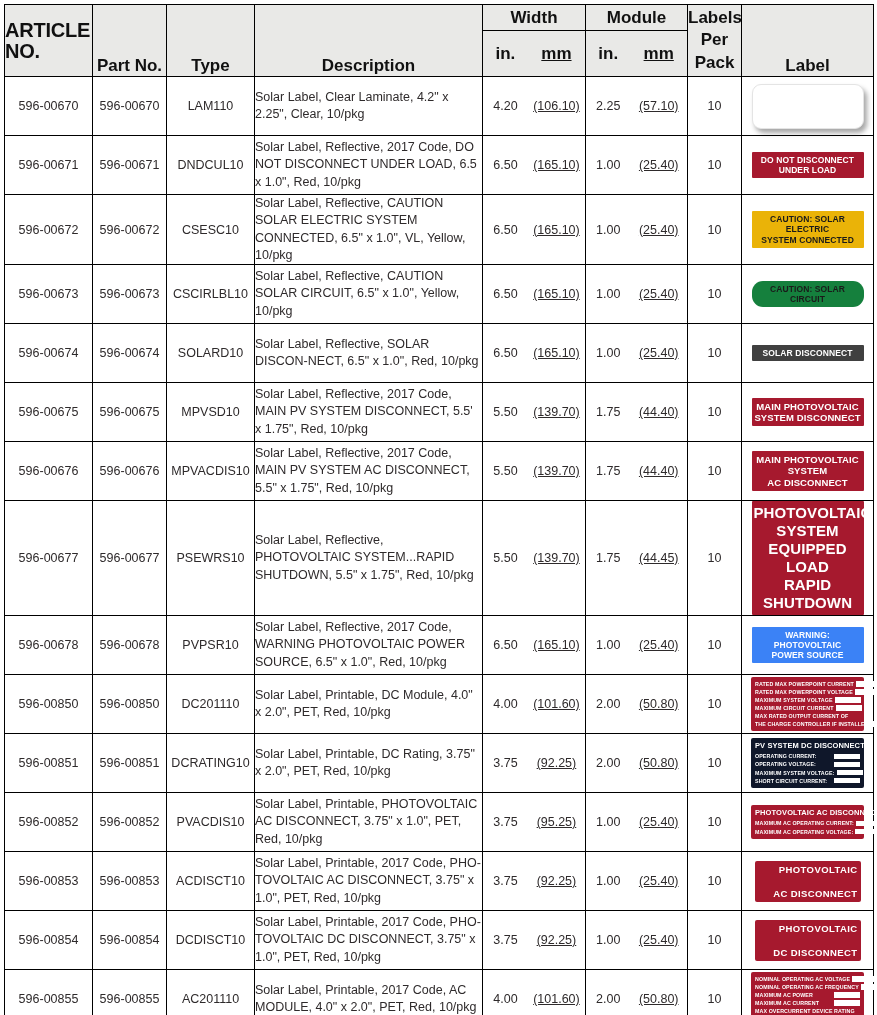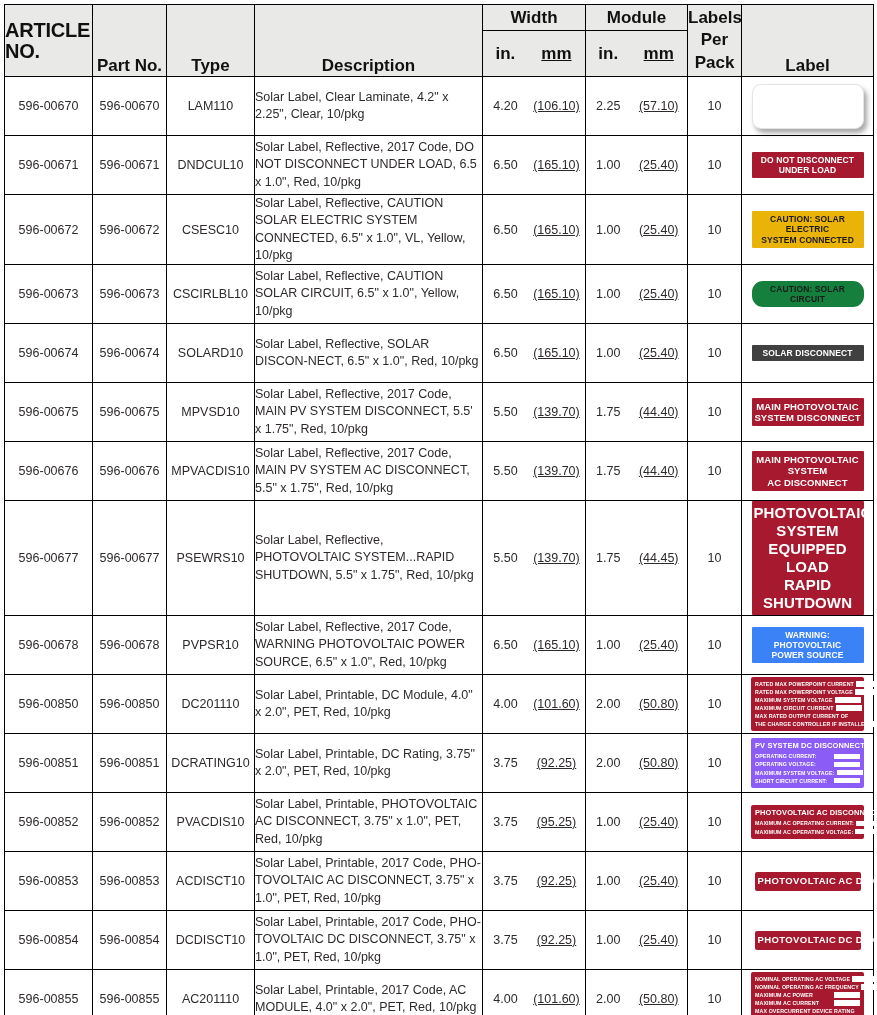--- a/index.html
+++ b/index.html
@@ -76,21 +76,21 @@
     margin:1px 0;
   }
   .lbl-form .f-text {
     color:#fff; font-weight:bold; font-size:5.3px;
     white-space:nowrap; letter-spacing:0.1px; line-height:1.15;
   }
   .lbl-form .f-box { width:26px; height:5.5px; background:#fff; flex:none; margin-left:2px; }
   .lbl-form .f-nobox { width:0; height:5.5px; }
   .lbl-strip {
     width:106px; padding:3px 3px; border-radius:2px;
-    display:flex; flex-direction:row;
+    display:flex; flex-direction:column;align-items:flex-end;
   }
   .lbl-strip .s-line {
     color:#fff; font-weight:bold; font-size:9.5px; text-align:center;
     letter-spacing:0.4px; white-space:nowrap;
   }
   .lbl-strip .s-blank { height:9px; background:#fff; margin:2px 1px; }
   .lbl-pen svg { display:block; }
 </style>
 </head>
 <body>
@@ -436,21 +436,21 @@
           </td>
           <td class="c-height">
             <div class="pair">
               <span class="p-in">2.00</span>
               <span class="p-mm">(50.80)</span>
             </div>
           </td>
           <td class="c-pack">10</td>
           <td class="c-label">
             <div class="label-holder">
-              <div class="lbl-form" style="background: #8b5cf6;">
+              <div class="lbl-form" style="background: #0f172a;">
                 <div class="f-title">PV SYSTEM DC DISCONNECT</div>
                 <div class="f-row">
                   <span class="f-text">OPERATING CURRENT:</span>
                   <span class="f-box"></span>
                 </div>
                 <div class="f-row">
                   <span class="f-text">OPERATING VOLTAGE:</span>
                   <span class="f-box"></span>
                 </div>
                 <div class="f-row">

